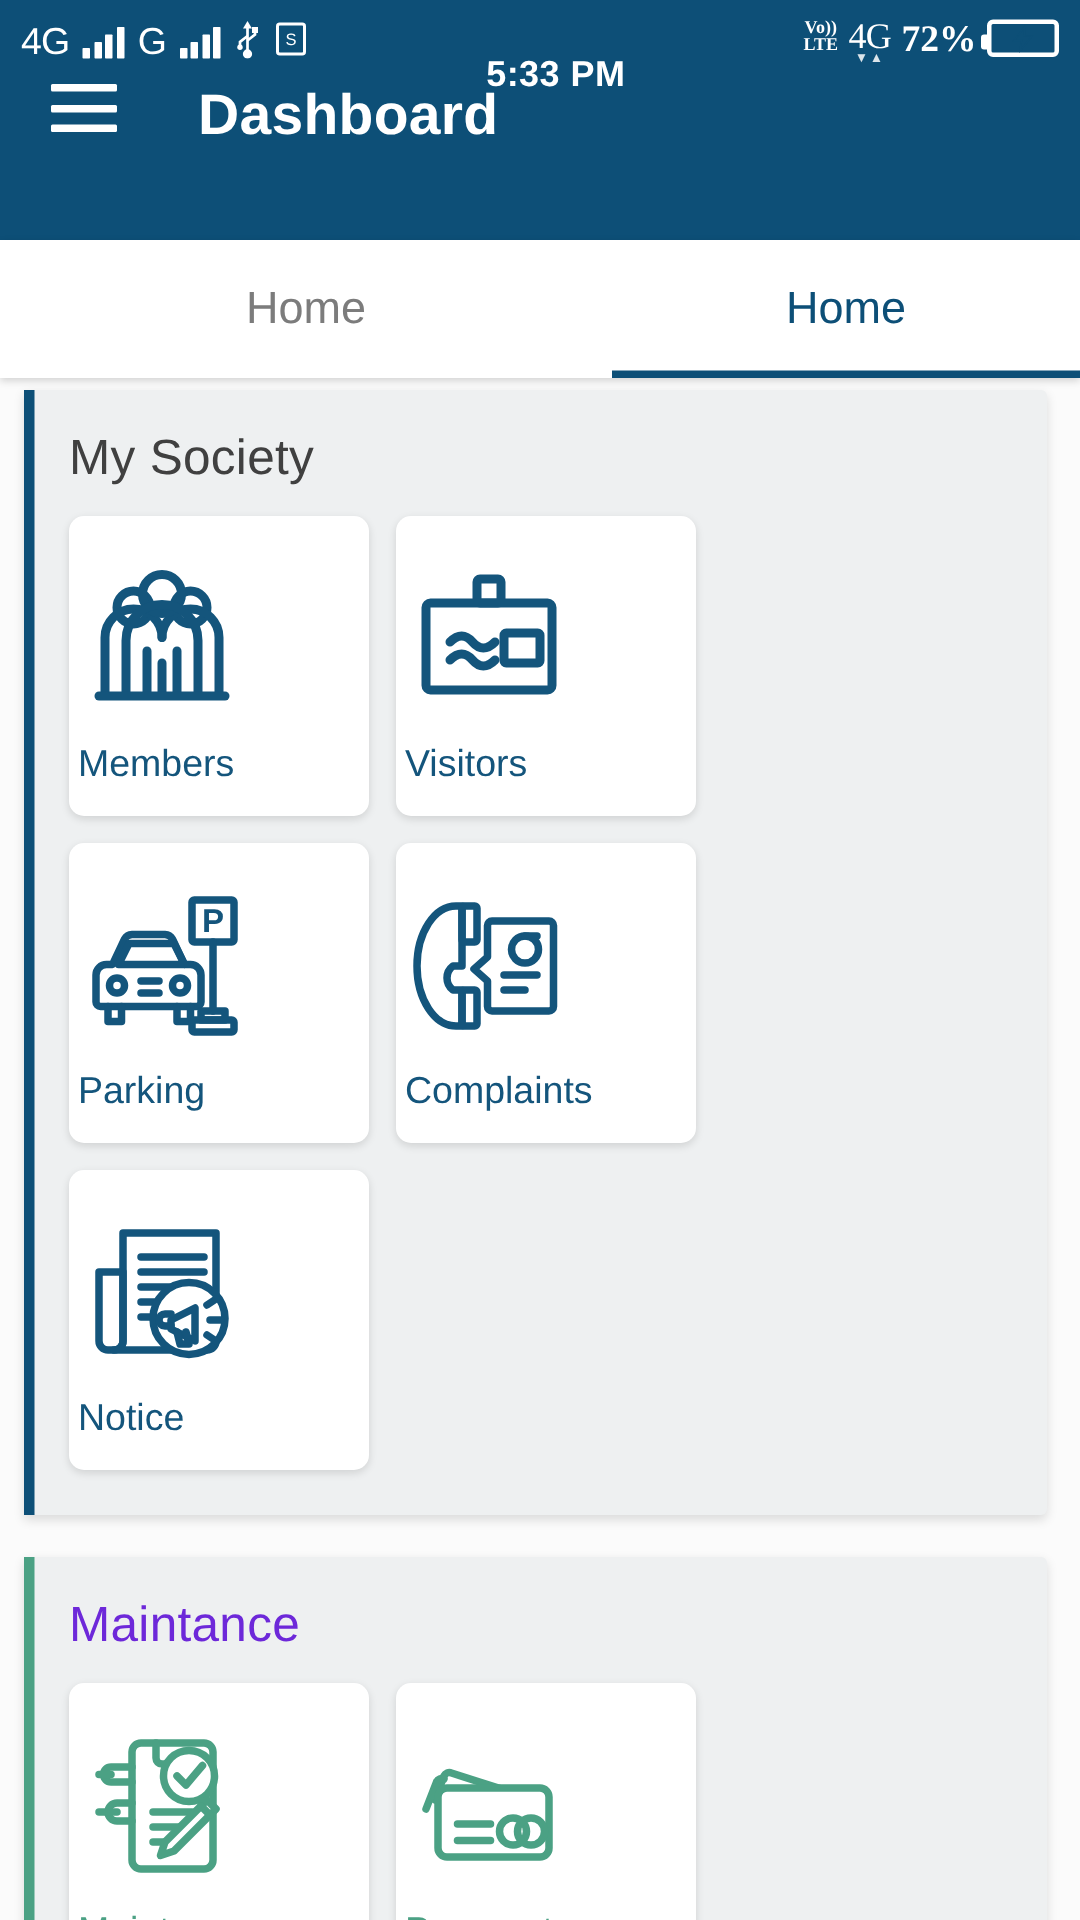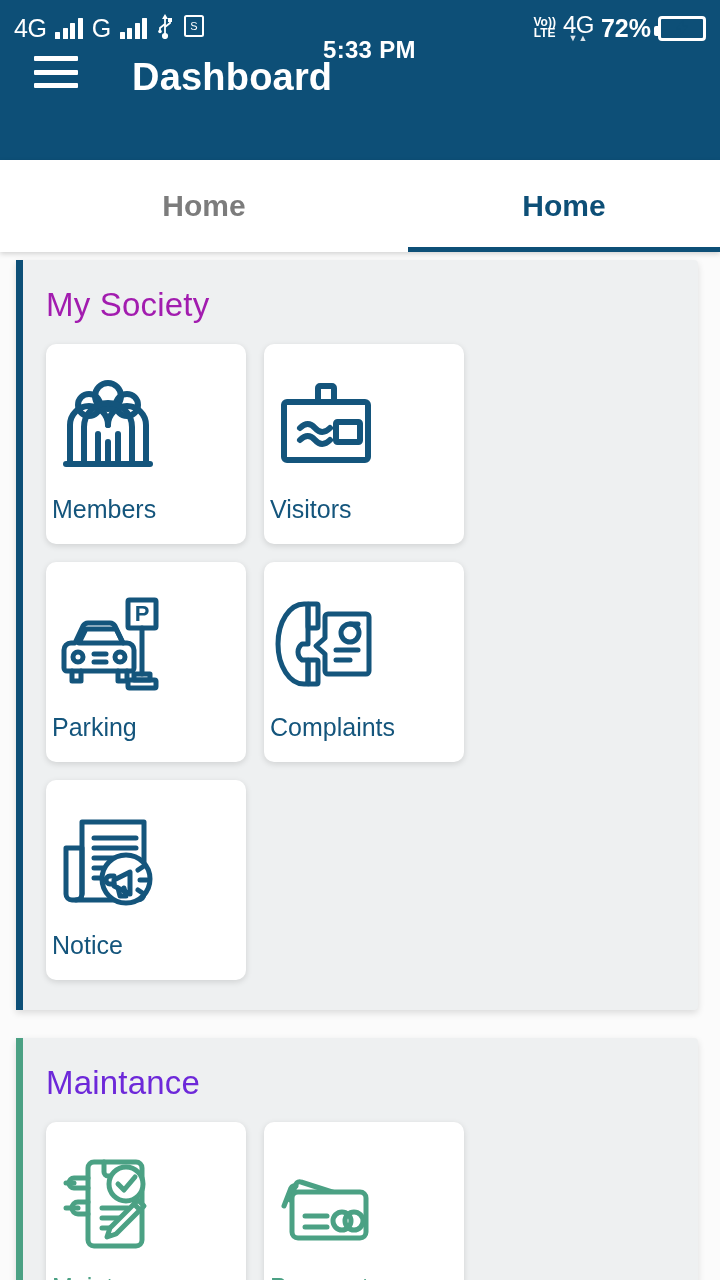--- a/index.html
+++ b/index.html
@@ -13,21 +13,21 @@
   
   .status-bar {
     height: 56px; width: 100%;
     background: #0d4f77;
     display: flex; align-items: center;
     padding: 0 14px;
     color: #ffffff;
   }
   .sb-left { display: flex; align-items: center; gap: 9px; flex: 0 0 auto; }
   .sb-center { flex: 1; display: flex; justify-content: center; align-items: center; }
-  .sb-right { display: flex; align-items: center; gap: 7px; flex: 0 0 auto; }
+  .sb-right { display: flex; align-items: flex-start; gap: 7px; flex: 0 0 auto; font-family: Liberation Serif, serif; }
   .sb-net { font-size: 25px; font-weight: 400; letter-spacing: -0.5px; line-height: 1; }
   .bars { display: flex; align-items: flex-end; gap: 2.5px; height: 22px; }
   .bars i { display: block; width: 5px; background: #fff; border-radius: 0.5px; }
   .bars i:nth-child(1) { height: 7px; }
   .bars i:nth-child(2) { height: 11px; }
   .bars i:nth-child(3) { height: 16px; }
   .bars i:nth-child(4) { height: 21px; }
   .sb-time { font-size: 24px; font-weight: 700; letter-spacing: 0.3px; margin-top: 44px; }
   .volte { display: flex; flex-direction: column; align-items: center; line-height: 0.95;
            font-size: 12px; font-weight: 700; }
@@ -51,21 +51,21 @@
   .hamburger { width: 44px; height: 32px; display: flex; flex-direction: column;
                justify-content: space-between; cursor: pointer; }
   .hamburger span { display: block; height: 5px; width: 100%; background: #fff; border-radius: 1px; }
   .app-title { color: #ffffff; font-size: 38px; font-weight: 700; margin-left: 54px;
                letter-spacing: 0.2px; }
 
   
   .tabs { height: 92px; width: 100%; background: #ffffff; display: flex;
           box-shadow: 0 2px 5px rgba(0,0,0,0.16); position: relative; z-index: 5; }
   .tab { flex: 1; display: flex; align-items: center; justify-content: center;
-         font-size: 30px; font-weight: 700; position: relative; cursor: pointer; margin-left: 48px; }
+         font-size: 30px; font-weight: 400; position: relative; cursor: pointer; margin-left: 48px; }
   .tab.inactive { color: #7c7c7c; }
   .tab.active { color: #0d4f77; }
   .tab.active::after { content: ""; position: absolute; bottom: 0; left: 0; right: 0;
                        height: 5px; background: #0d4f77; }
 
   
   .scroll { width: 100%; height: 1028px; background: #fbfbfb;
             padding-top: 8px; overflow: hidden; }
 
   .section { position: relative; margin: 0 22px 28px 16px;
@@ -79,21 +79,21 @@
   .grid { display: flex; flex-wrap: wrap; padding: 0 24px 0 30px; gap: 18px; }
   .tile { width: 200px; height: 200px; background: #ffffff; border-radius: 10px;
           box-shadow: 0 2px 6px rgba(0,0,0,0.13);
           display: flex; flex-direction: column; align-items: flex-start;
           justify-content: center; cursor: pointer; padding: 10px 6px; }
   .tile-icon { height: 122px; display: flex; align-items: center; justify-content: center; }
   .tile-icon svg { display: block; }
   .tile-label { font-size: 25px; text-align: center; line-height: 1.12; margin-top: 8px; }
 
   .sec-blue .section-accent { background: #0d4f77; }
-  .sec-blue .section-title { color: #a21caf; }
+  .sec-blue .section-title { color: #404040; }
   .sec-blue .tile-label { color: #14557c; }
 
   .sec-green .section-accent { background: #4ba184; }
   .sec-green .section-title { color: #6d28d9; }
   .sec-green .tile-label { color: #4ba184; }
 </style>
 </head>
 <body>
 
 <div class="status-bar">

